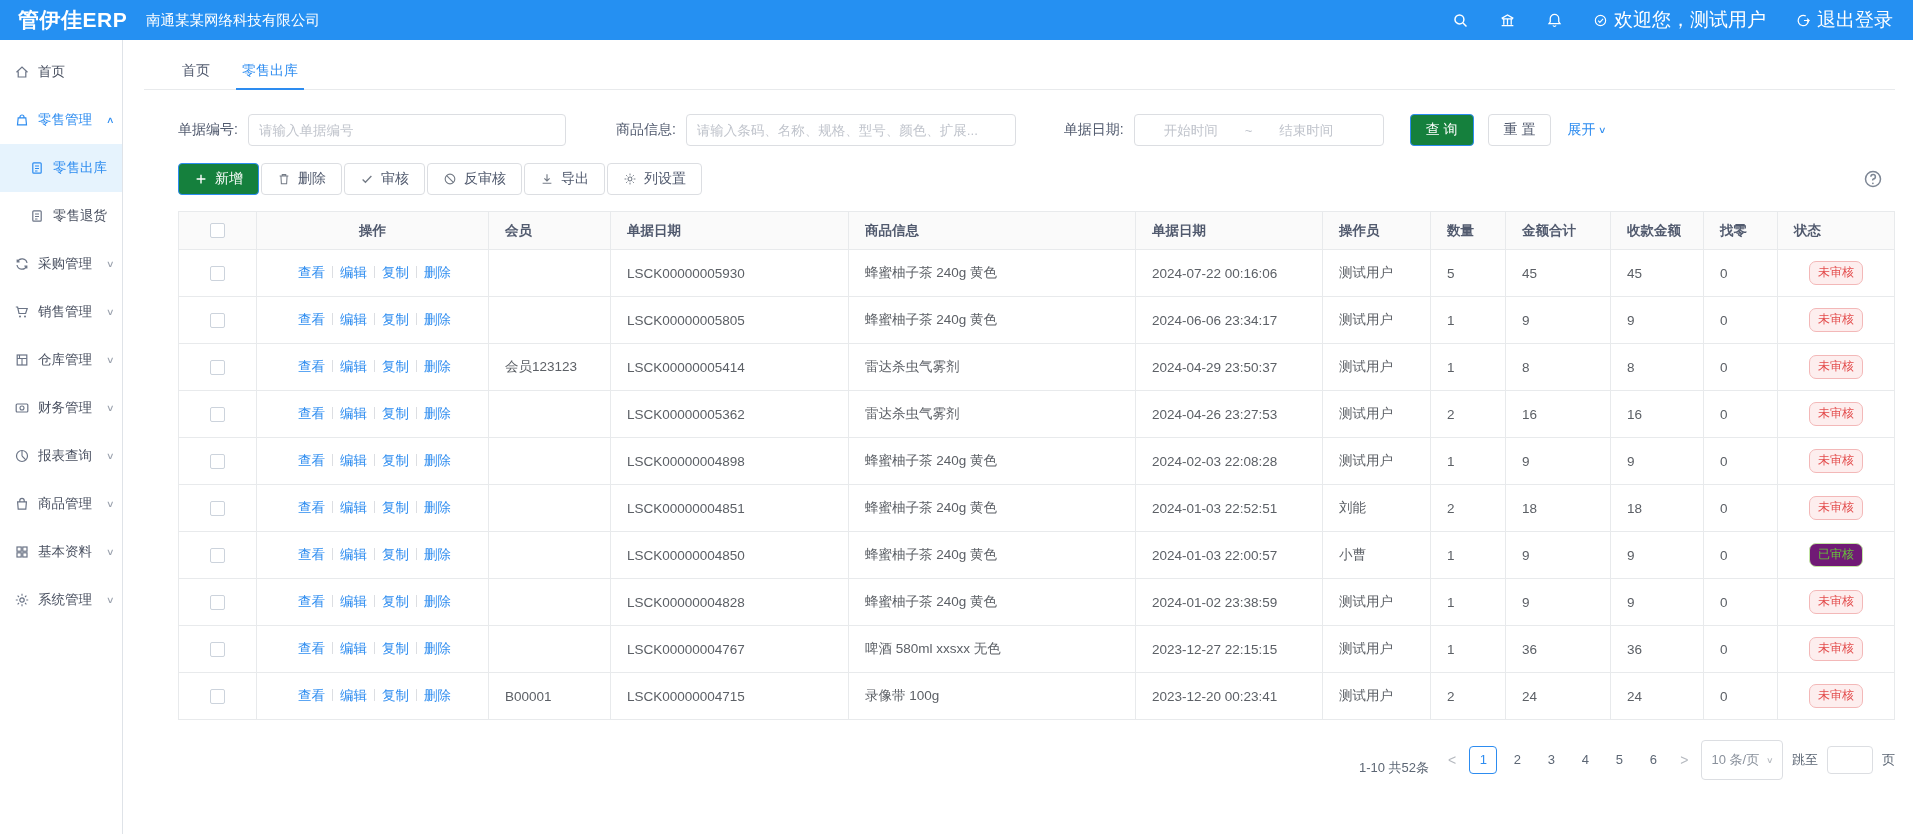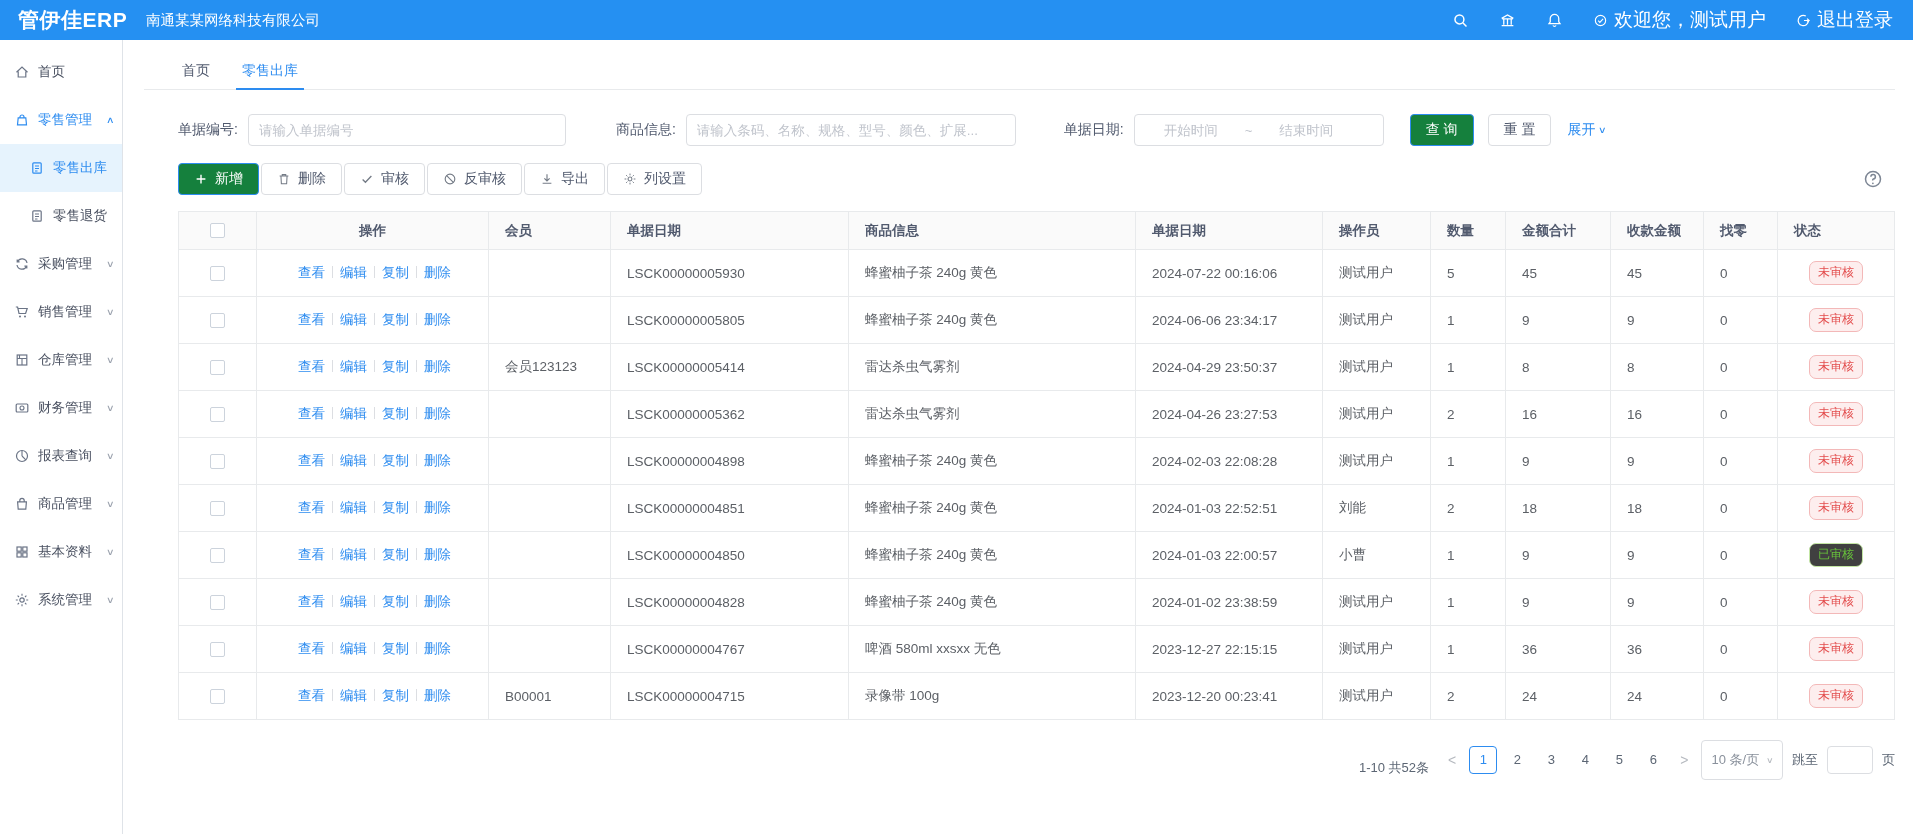--- a/index.html
+++ b/index.html
@@ -79,21 +79,21 @@
   th.col-check, td.col-check { text-align:center; padding-left:0; }
   th.col-actions { text-align:center; padding-left:0; }
   td.col-actions { text-align:center; padding-left:4px; }
   td.col-status { text-align:center; padding-left:0; }
   .checkbox { display:inline-block; width:15px; height:15px; border:1px solid #ccd3dc; border-radius:2px;
     background:#fff; vertical-align:middle; cursor:pointer; }
   .lnk { color:#2d8cf0; text-decoration:none; cursor:pointer; }
   .sep { display:inline-block; width:1px; height:12px; background:#dcdee2; margin:0 7px; vertical-align:-1px; }
   .badge { display:inline-block; padding:3px 8px; border-radius:7px; font-size:12px; line-height:1.3; }
   .badge.red { color:#e34d4d; background:#fdeeee; border:1px solid #f3b8b8; }
-  .badge.green { color:#67c23a; background:#404040; border:1px solid #c3e6a4; }
+  .badge.green { color:#67c23a; background:#701a75; border:1px solid #c3e6a4; }
 
   
   .pagination { display:flex; justify-content:flex-end; align-items:center; gap:9px;
     margin:20px 18px 0 0; font-size:13px; color:#5c6674; }
   .pg-total { margin-right:6px;margin-top:16px; }
   .pg-arrow { color:#b5b9bf; font-size:14px; padding:0 4px; cursor:pointer; }
   .pg-num { min-width:28px; height:28px; line-height:26px; text-align:center; border-radius:4px;
     cursor:pointer; color:#5c6674; border:1px solid transparent; }
   .pg-num.current { border-color:#2d8cf0; color:#2d8cf0; }
   .pg-size { height:40px; border:1px solid #dcdee2; border-radius:4px; display:flex; align-items:center;

